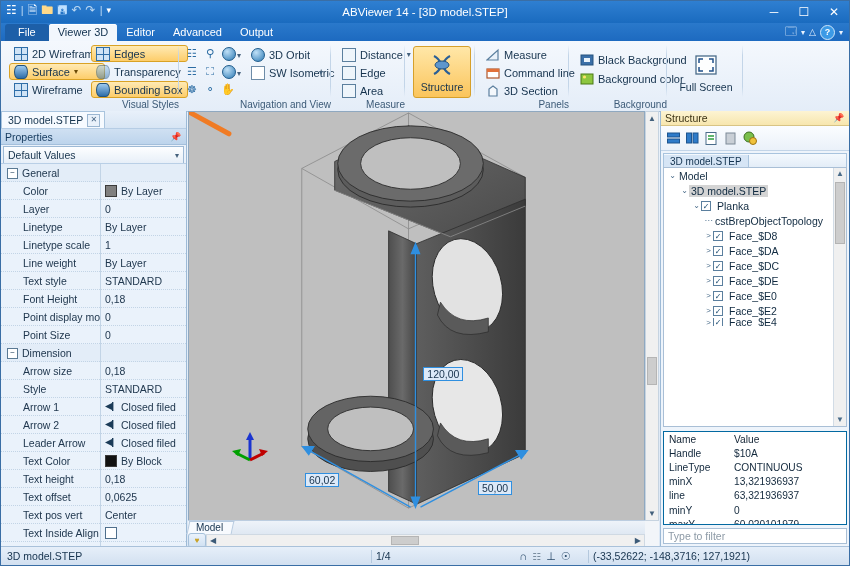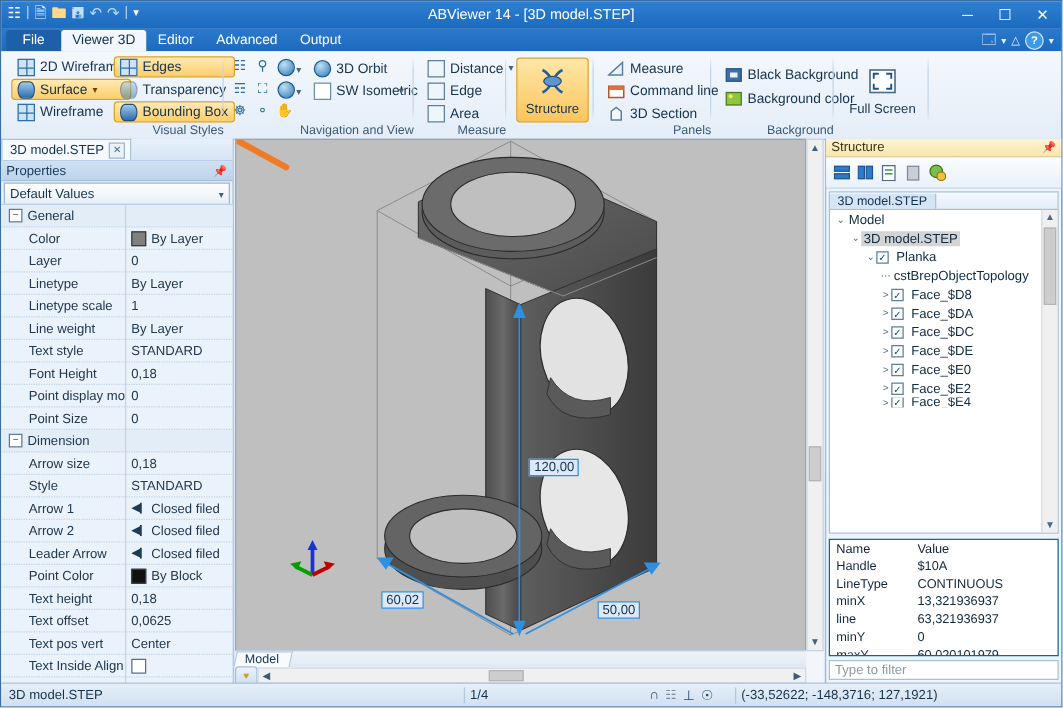--- a/index.html
+++ b/index.html
@@ -508,21 +508,21 @@
           <div class="pname child">Leader Arrow</div>
           <div class="pval">
             <svg class="arrowglyph" viewBox="0 0 12 9">
                 <path d="M0 4.5 L7 1 L7 8 Z" fill="#1b3b58"></path>
                 <rect x="7" y="0" width="1.4" height="9" fill="#1b3b58"></rect>
               </svg>
             <span>Closed filed</span>
           </div>
         </div>
         <div class="prow">
-          <div class="pname child">Point Color</div>
+          <div class="pname child">Text Color</div>
           <div class="pval">
               <span class="swatch" style="background:#111;"></span>
               <span>By Block</span>
             </div>
         </div>
         <div class="prow">
           <div class="pname child">Text height</div>
           <div class="pval">0,18</div>
         </div>
         <div class="prow">

